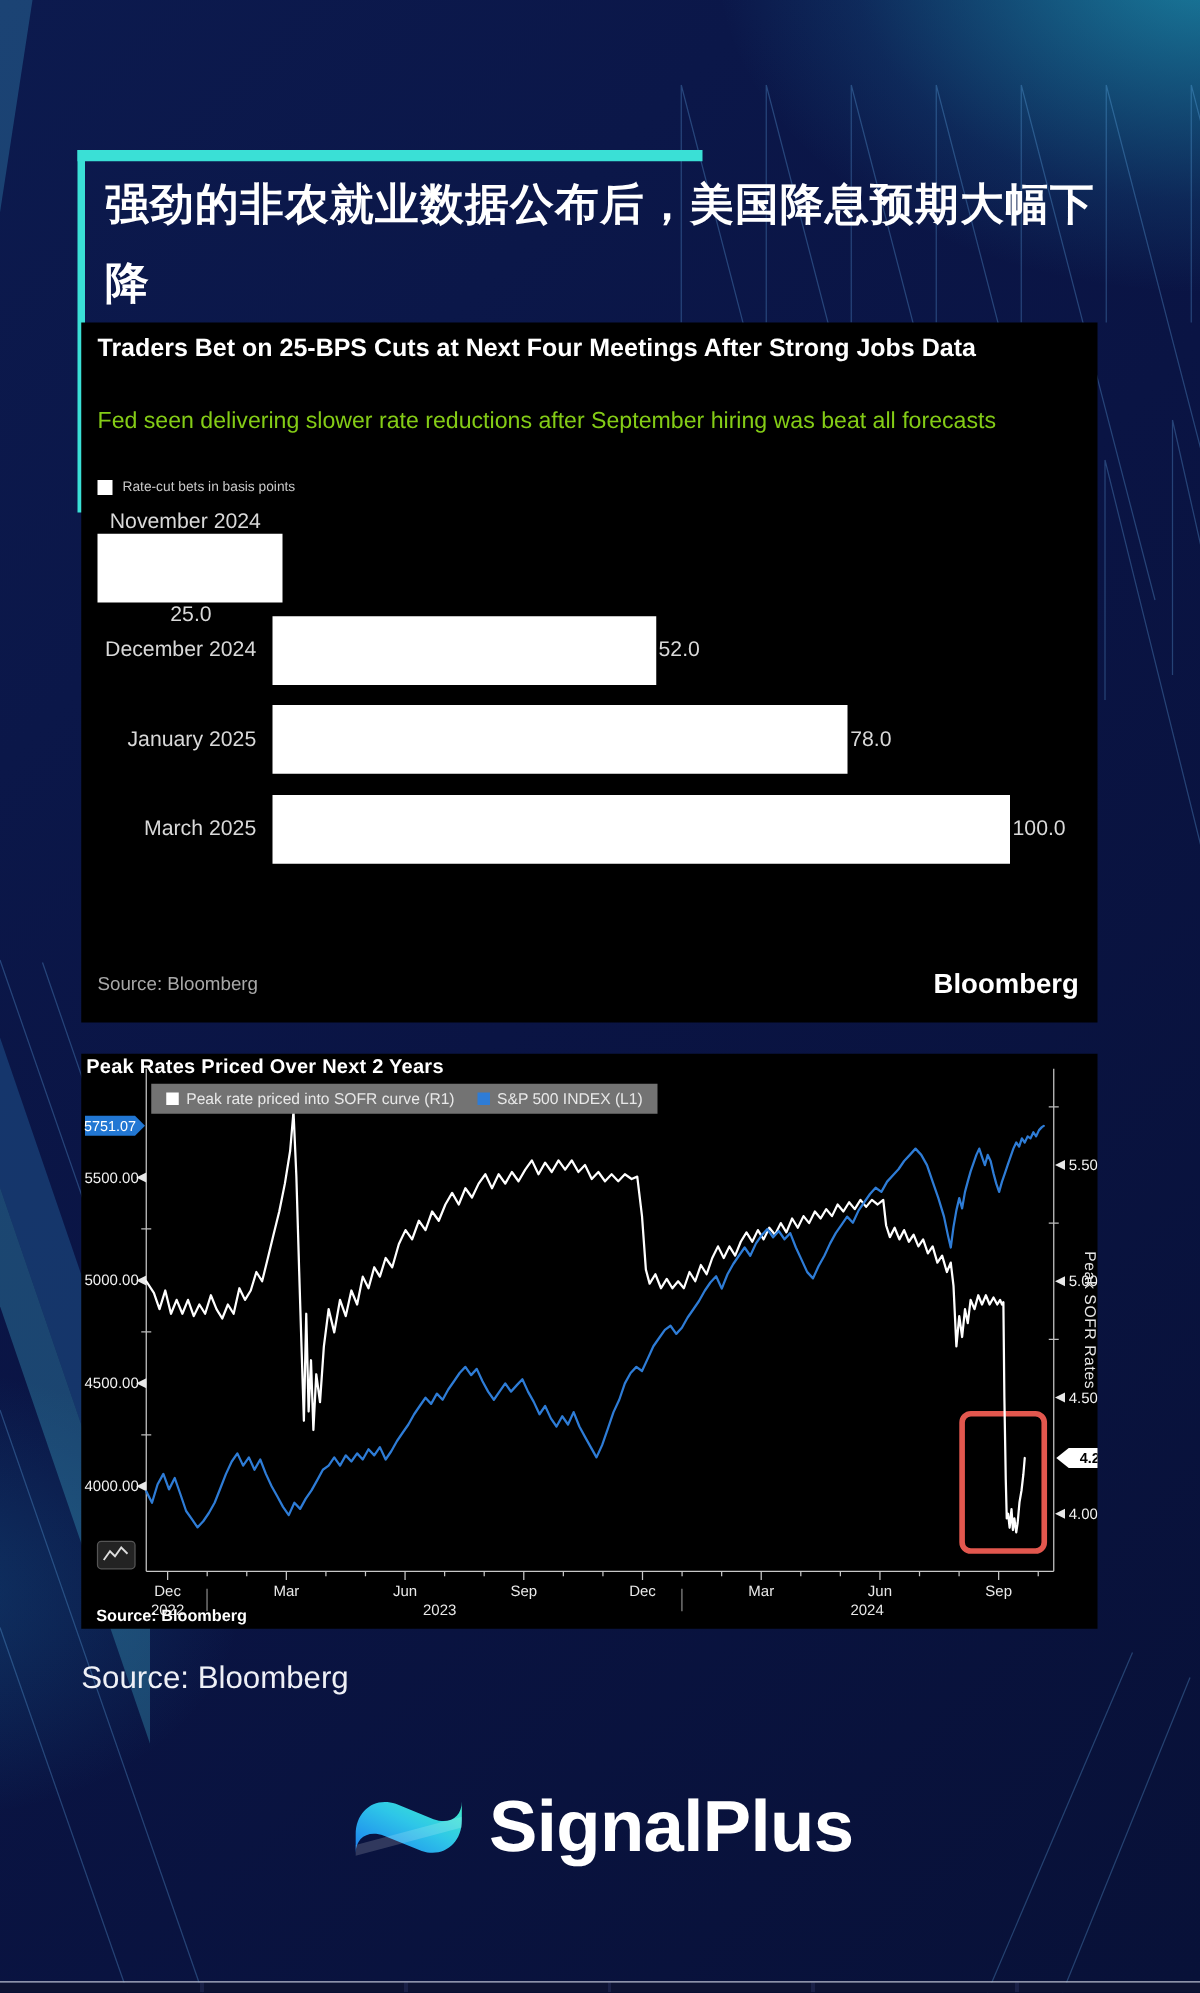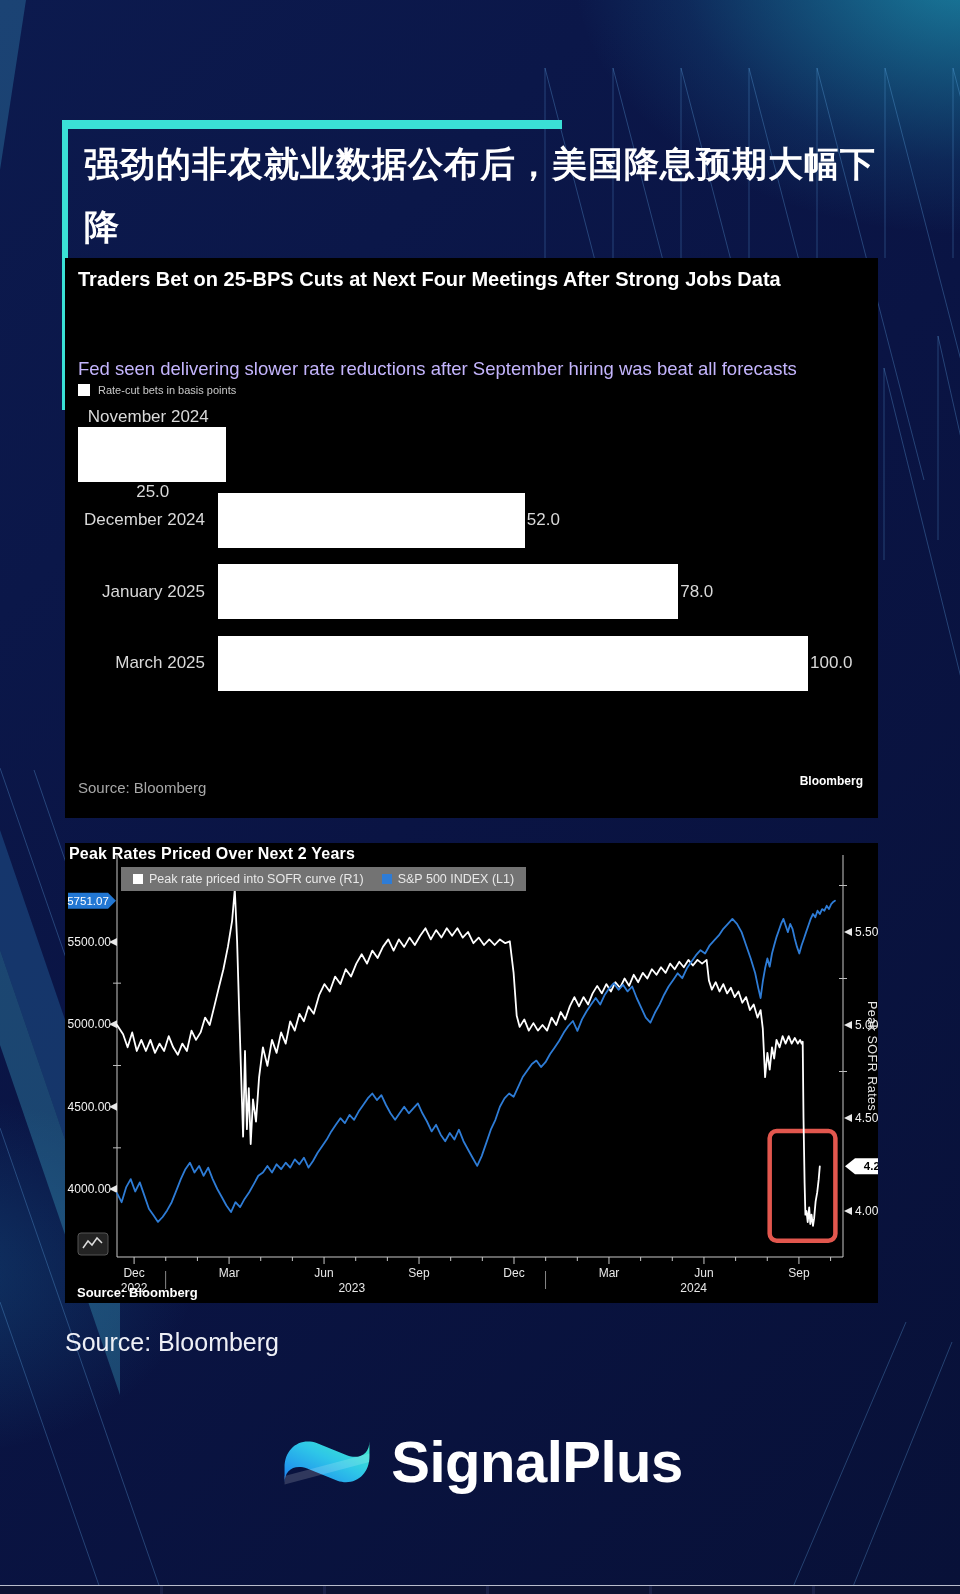--- a/index.html
+++ b/index.html
@@ -20,30 +20,30 @@
     position:absolute; left:84px; top:132px; width:806px; z-index:2;
     color:#ffffff; font-size:35px; font-weight:bold; line-height:63px; letter-spacing:1px;
   }
 
   
   .panel { position:absolute; left:65px; width:813px; background:#000000; z-index:2; }
 
   
   #panel-bars { top:258px; height:560px; }
   .p1-title { position:absolute; left:13px; top:8px; width:770px; color:#ffffff; font-size:20px; font-weight:bold; line-height:27px; }
-  .p1-subtitle { position:absolute; left:13px; top:64px; width:780px; color:#c4b5fd; font-size:18.5px; line-height:27px;margin-top:33px; }
+  .p1-subtitle { position:absolute; left:13px; top:64px; width:780px; color:#84cc16; font-size:18.5px; line-height:27px; }
   .p1-legend { position:absolute; left:13px; top:126px; display:flex; align-items:center; }
   .p1-legend .swatch { width:12px; height:12px; background:#ffffff; display:inline-block; }
   .p1-legend .lg-text { margin-left:8px; color:#c9c9c9; font-size:11px; }
   .bar-row { position:absolute; left:13px; height:55px; display:flex; align-items:center; }
   .bar-label { width:127px; padding-right:13px; text-align:right; color:#d9d9d9; font-size:17px; flex:none; }
   .bar-rect { height:55px; background:#ffffff; flex:none; }
   .bar-value { margin-left:2px; color:#d9d9d9; font-size:17px; flex:none; }
   .p1-source { position:absolute; left:13px; top:521px; color:#a8a8a8; font-size:15px; }
-  .p1-brand { position:absolute; right:15px; top:516px; color:#ffffff; font-size:12px; font-weight:bold;margin-left:24px; }
+  .p1-brand { position:absolute; right:15px; top:516px; color:#ffffff; font-size:22px; font-weight:bold;margin-left:24px; }
 
   
   #panel-line { top:843px; height:460px; }
   .p2-title { position:absolute; left:4px; top:2px; color:#ffffff; font-size:16px; font-weight:bold; letter-spacing:0.2px; }
   .p2-legend { position:absolute; left:56px; top:24px; height:24px; background:#737373; display:flex; align-items:center; padding:0 12px; gap:18px; }
   .p2-legend .entry { display:flex; align-items:center; gap:6px; color:#e8e8e8; font-size:12.5px; white-space:nowrap; }
   .p2-legend .sw { width:10px; height:10px; flex:none; }
   .p2-axis-title { position:absolute; right:-1px; top:158px; writing-mode:vertical-rl; color:#e6e6e6; font-size:12.5px; letter-spacing:0.5px; }
   .p2-source { position:absolute; left:12px; bottom:3px; color:#ffffff; font-size:13px; font-weight:bold; }
   #plot-svg { position:absolute; left:0; top:0; }

